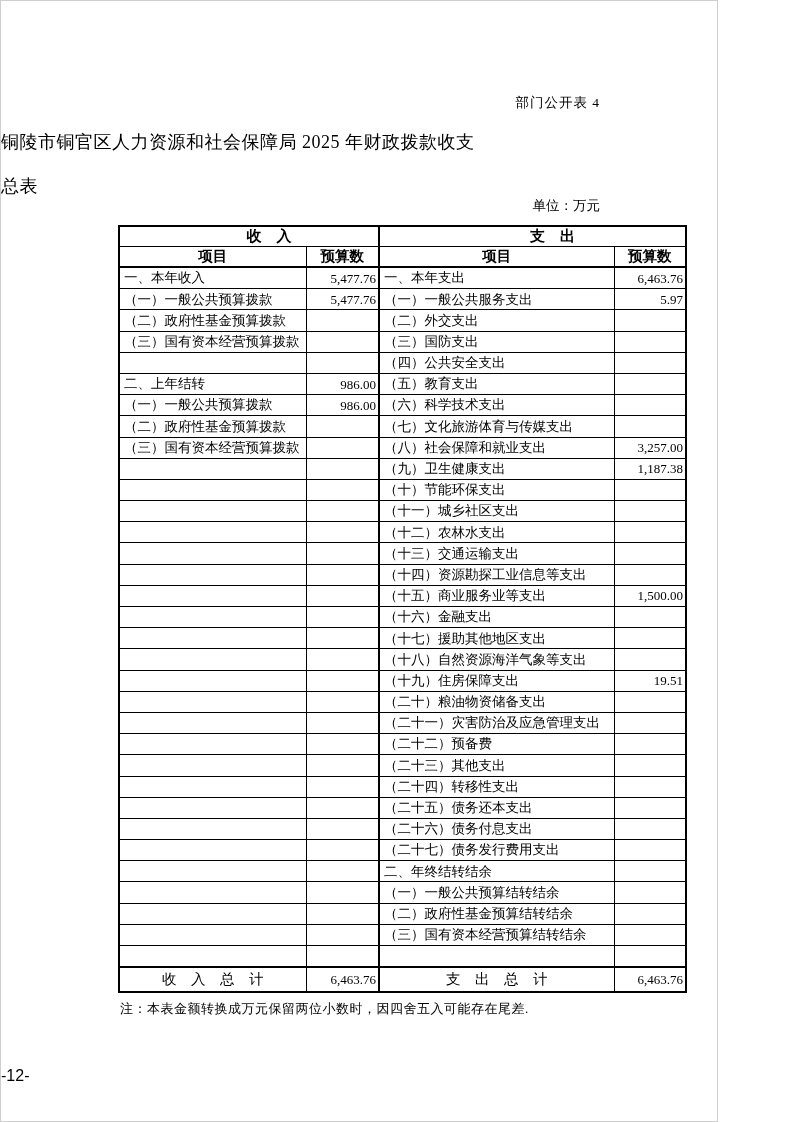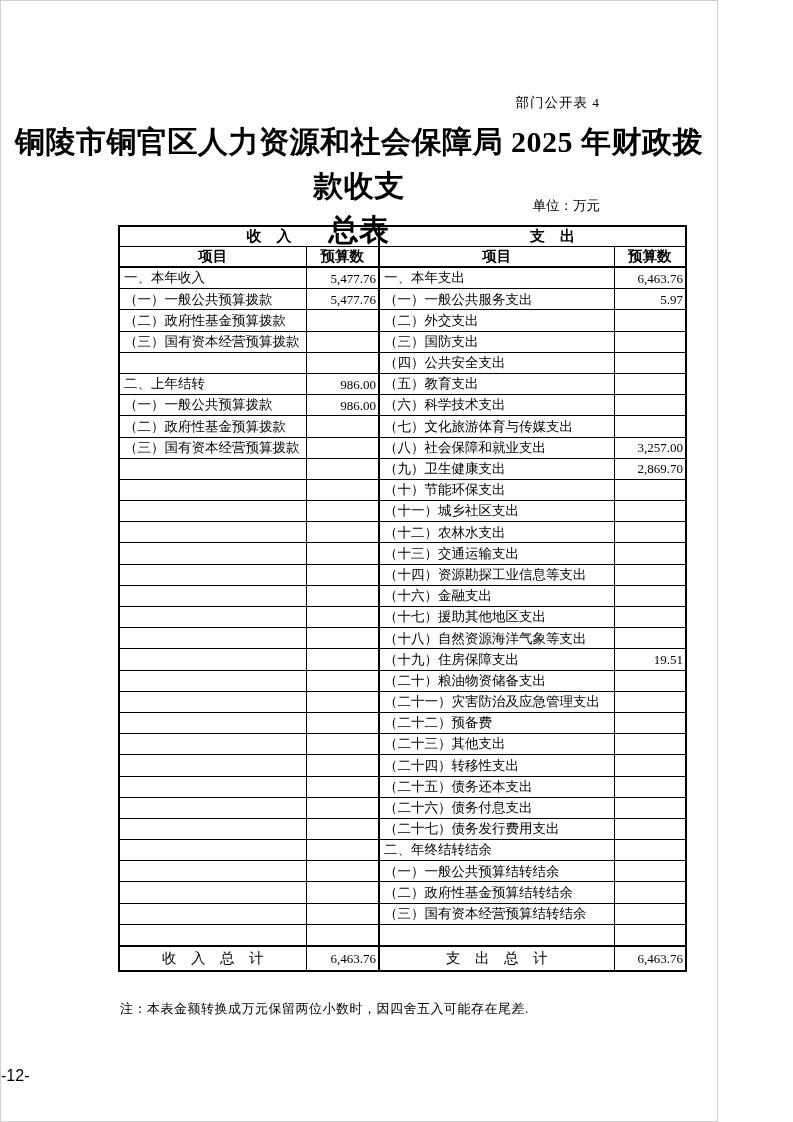--- a/index.html
+++ b/index.html
@@ -23,23 +23,23 @@
     top: 93px;
     right: 117px;
     font-size: 13.5px;
     letter-spacing: 1px;
   }
   .title {
     position: absolute;
     top: 119px;
     left: 0;
     width: 100%;
-    text-align: center;
-    font-size: 30px;
-    font-weight: 700;
+    text-align: left;
+    font-size: 18px;
+    font-weight: 400;
     line-height: 44px;
     letter-spacing: 0.5px;
   }
   .unit-label {
     position: absolute;
     top: 196px;
     right: 117px;
     font-size: 13.5px;
   }
   table.budget-table {
@@ -184,21 +184,21 @@
         <tr>
           <td class="c-item">（三）国有资本经营预算拨款</td>
           <td class="c-val mid"></td>
           <td class="c-item">（八）社会保障和就业支出</td>
           <td class="c-val">3,257.00</td>
         </tr>
         <tr>
           <td class="c-item"></td>
           <td class="c-val mid"></td>
           <td class="c-item">（九）卫生健康支出</td>
-          <td class="c-val">2,869.70</td>
+          <td class="c-val">1,187.38</td>
         </tr>
         <tr>
           <td class="c-item"></td>
           <td class="c-val mid"></td>
           <td class="c-item">（十）节能环保支出</td>
           <td class="c-val"></td>
         </tr>
         <tr>
           <td class="c-item"></td>
           <td class="c-val mid"></td>
@@ -215,20 +215,26 @@
           <td class="c-item"></td>
           <td class="c-val mid"></td>
           <td class="c-item">（十三）交通运输支出</td>
           <td class="c-val"></td>
         </tr>
         <tr>
           <td class="c-item"></td>
           <td class="c-val mid"></td>
           <td class="c-item">（十四）资源勘探工业信息等支出</td>
           <td class="c-val"></td>
+        </tr>
+        <tr>
+          <td class="c-item"></td>
+          <td class="c-val mid"></td>
+          <td class="c-item">（十五）商业服务业等支出</td>
+          <td class="c-val">1,500.00</td>
         </tr>
         <tr>
           <td class="c-item"></td>
           <td class="c-val mid"></td>
           <td class="c-item">（十六）金融支出</td>
           <td class="c-val"></td>
         </tr>
         <tr>
           <td class="c-item"></td>
           <td class="c-val mid"></td>

